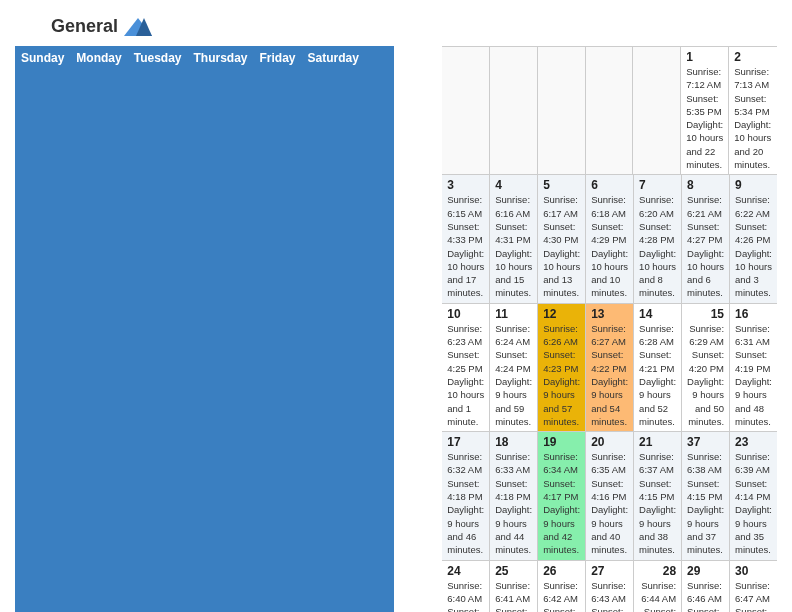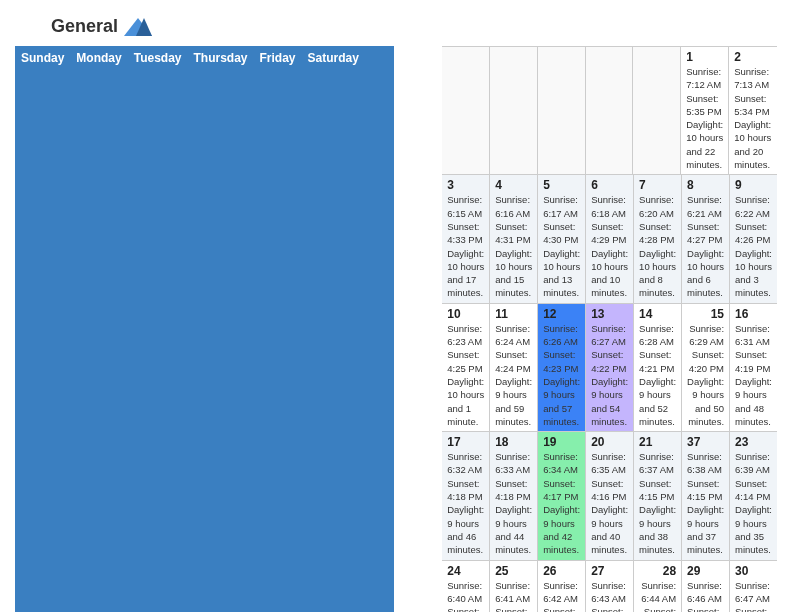--- a/index.html
+++ b/index.html
@@ -202,25 +202,25 @@
         </div>
         <div class="cal-row">
           <div class="cal-cell" style="background: rgb(255, 255, 255);">
             <span class="day-num">10</span>
             <div class="day-info">Sunrise: 6:23 AM<br>Sunset: 4:25 PM<br>Daylight: 10 hours<br>and 1 minute.</div>
           </div>
           <div class="cal-cell" style="background: rgb(255, 255, 255);">
             <span class="day-num">11</span>
             <div class="day-info">Sunrise: 6:24 AM<br>Sunset: 4:24 PM<br>Daylight: 9 hours<br>and 59 minutes.</div>
           </div>
-          <div class="cal-cell" style="background: #3b82f6;">
+          <div class="cal-cell" style="background: #eab308;">
             <span class="day-num">12</span>
             <div class="day-info">Sunrise: 6:26 AM<br>Sunset: 4:23 PM<br>Daylight: 9 hours<br>and 57 minutes.</div>
           </div>
-          <div class="cal-cell" style="background: #c4b5fd;">
+          <div class="cal-cell" style="background: #fdba74;">
             <span class="day-num">13</span>
             <div class="day-info">Sunrise: 6:27 AM<br>Sunset: 4:22 PM<br>Daylight: 9 hours<br>and 54 minutes.</div>
           </div>
           <div class="cal-cell" style="background: rgb(255, 255, 255);">
             <span class="day-num">14</span>
             <div class="day-info">Sunrise: 6:28 AM<br>Sunset: 4:21 PM<br>Daylight: 9 hours<br>and 52 minutes.</div>
           </div>
           <div class="cal-cell" style="background: rgb(255, 255, 255); text-align: right;">
             <span class="day-num">15</span>
             <div class="day-info">Sunrise: 6:29 AM<br>Sunset: 4:20 PM<br>Daylight: 9 hours<br>and 50 minutes.</div>

